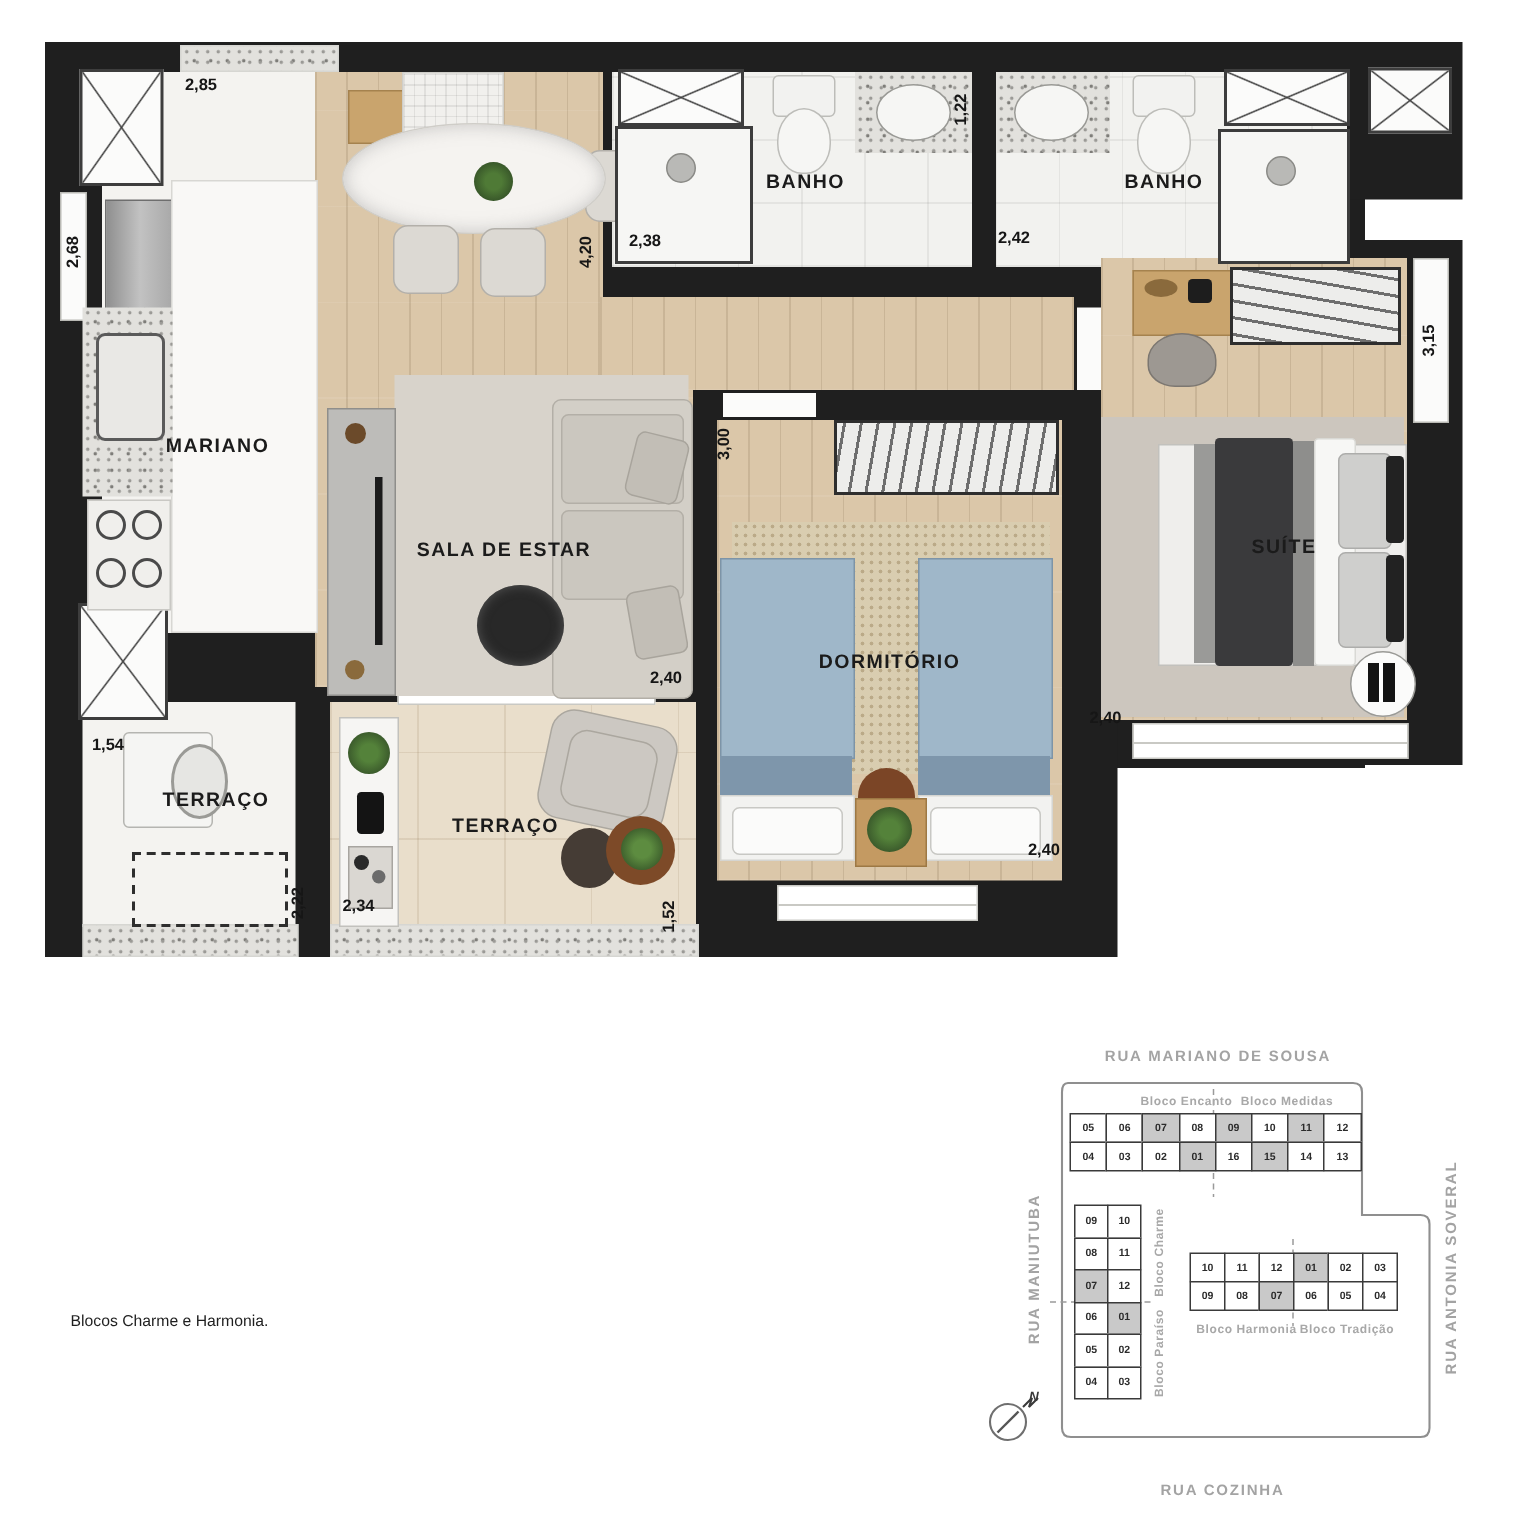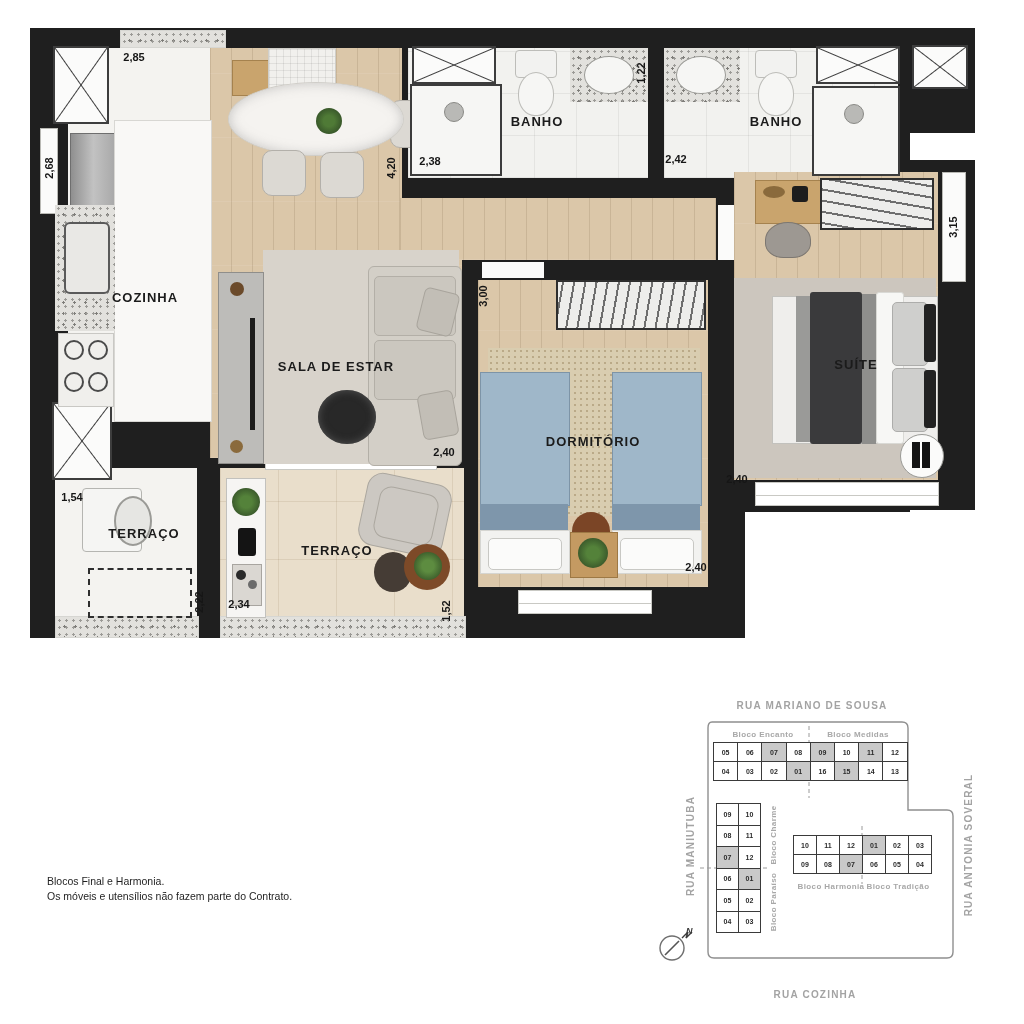--- a/index.html
+++ b/index.html
@@ -177,21 +177,21 @@
   <div class="abs" style="left:232px;top:564px;width:28px;height:40px;background:#dad7d2;border:1px solid #a8a5a0;"></div>
   <div class="abs" style="left:236px;top:570px;width:10px;height:10px;background:#2a2a2a;border-radius:50%;"></div>
   <div class="abs" style="left:248px;top:580px;width:9px;height:9px;background:#6b6b6b;border-radius:50%;"></div>
   <div class="abs" style="left:362px;top:478px;width:84px;height:72px;background:#ccc8c2;border:1px solid #aba79f;border-radius:16px;transform:rotate(12deg);"></div>
   <div class="abs" style="left:376px;top:490px;width:58px;height:50px;border:1px solid #aba79f;border-radius:12px;transform:rotate(12deg);"></div>
   <div class="abs" style="left:374px;top:552px;width:38px;height:40px;background:#453c35;border-radius:50%;"></div>
   <div class="abs" style="left:404px;top:544px;width:46px;height:46px;background:#7d4a28;border-radius:50%;"></div>
   <div class="abs" style="left:414px;top:552px;width:28px;height:28px;background:radial-gradient(#5d8c40 30%,#40632e 70%);border-radius:50%;"></div>
 
   <div id="plan-text-layer">
-      <div class="rlabel" style="left: 145px; top: 297px;">COZINHA</div>
+      <div class="rlabel" style="left: 145px; top: 297px;">MARIANO</div>
       <div class="rlabel" style="left: 336px; top: 366px;">SALA DE ESTAR</div>
       <div class="rlabel" style="left: 537px; top: 121px;">BANHO</div>
       <div class="rlabel" style="left: 776px; top: 121px;">BANHO</div>
       <div class="rlabel" style="left: 593px; top: 441px;">DORMITÓRIO</div>
       <div class="rlabel" style="left: 856px; top: 364px;">SUÍTE</div>
       <div class="rlabel" style="left: 144px; top: 533px;">TERRAÇO</div>
       <div class="rlabel" style="left: 337px; top: 550px;">TERRAÇO</div>
       <div class="dim" style="left: 134px; top: 57px; transform: translate(-50%, -50%);">2,85</div>
       <div class="dim" style="left: 49px; top: 168px; transform: translate(-50%, -50%) rotate(-90deg);">2,68</div>
       <div class="dim" style="left: 391px; top: 168px; transform: translate(-50%, -50%) rotate(-90deg);">4,20</div>
@@ -234,21 +234,21 @@
       <div class="cell hl" style="left: 858.2px; top: 742px; width: 25.2px; height: 20px;">11</div>
       <div class="cell" style="left: 882.4px; top: 742px; width: 25.2px; height: 20px;">12</div>
       <div class="cell" style="left: 713px; top: 761px; width: 25.2px; height: 20px;">04</div>
       <div class="cell" style="left: 737.2px; top: 761px; width: 25.2px; height: 20px;">03</div>
       <div class="cell" style="left: 761.4px; top: 761px; width: 25.2px; height: 20px;">02</div>
       <div class="cell hl" style="left: 785.6px; top: 761px; width: 25.2px; height: 20px;">01</div>
       <div class="cell" style="left: 809.8px; top: 761px; width: 25.2px; height: 20px;">16</div>
       <div class="cell hl" style="left: 834px; top: 761px; width: 25.2px; height: 20px;">15</div>
       <div class="cell" style="left: 858.2px; top: 761px; width: 25.2px; height: 20px;">14</div>
       <div class="cell" style="left: 882.4px; top: 761px; width: 25.2px; height: 20px;">13</div>
-      <div class="blklabel" style="left: 763px; top: 734px;">Bloco Encanto</div>
+      <div class="blklabel" style="left: 791px; top: 734px;">Bloco Encanto</div>
       <div class="blklabel" style="left: 858px; top: 734px;">Bloco Medidas</div>
       <div class="cell" style="left: 716px; top: 803px; width: 23px; height: 22.5px;">09</div>
       <div class="cell" style="left: 738px; top: 803px; width: 23px; height: 22.5px;">10</div>
       <div class="cell" style="left: 716px; top: 824.5px; width: 23px; height: 22.5px;">08</div>
       <div class="cell" style="left: 738px; top: 824.5px; width: 23px; height: 22.5px;">11</div>
       <div class="cell hl" style="left: 716px; top: 846px; width: 23px; height: 22.5px;">07</div>
       <div class="cell" style="left: 738px; top: 846px; width: 23px; height: 22.5px;">12</div>
       <div class="cell" style="left: 716px; top: 867.5px; width: 23px; height: 22.5px;">06</div>
       <div class="cell hl" style="left: 738px; top: 867.5px; width: 23px; height: 22.5px;">01</div>
       <div class="cell" style="left: 716px; top: 889px; width: 23px; height: 22.5px;">05</div>
@@ -267,16 +267,15 @@
       <div class="cell" style="left: 816px; top: 854px; width: 24px; height: 20px;">08</div>
       <div class="cell hl" style="left: 839px; top: 854px; width: 24px; height: 20px;">07</div>
       <div class="cell" style="left: 862px; top: 854px; width: 24px; height: 20px;">06</div>
       <div class="cell" style="left: 885px; top: 854px; width: 24px; height: 20px;">05</div>
       <div class="cell" style="left: 908px; top: 854px; width: 24px; height: 20px;">04</div>
       <div class="blklabel" style="left: 831px; top: 886px;">Bloco Harmonia</div>
       <div class="blklabel" style="left: 898px; top: 886px;">Bloco Tradição</div>
     </div>
 
   <div class="legal" id="legal">
-      <div>Blocos Final e Harmonia.</div>
-      <div>Os móveis e utensílios não fazem parte do Contrato.</div>
+      <div>Blocos Charme e Harmonia.</div>
     </div>
 </div>
 
 </body></html>

